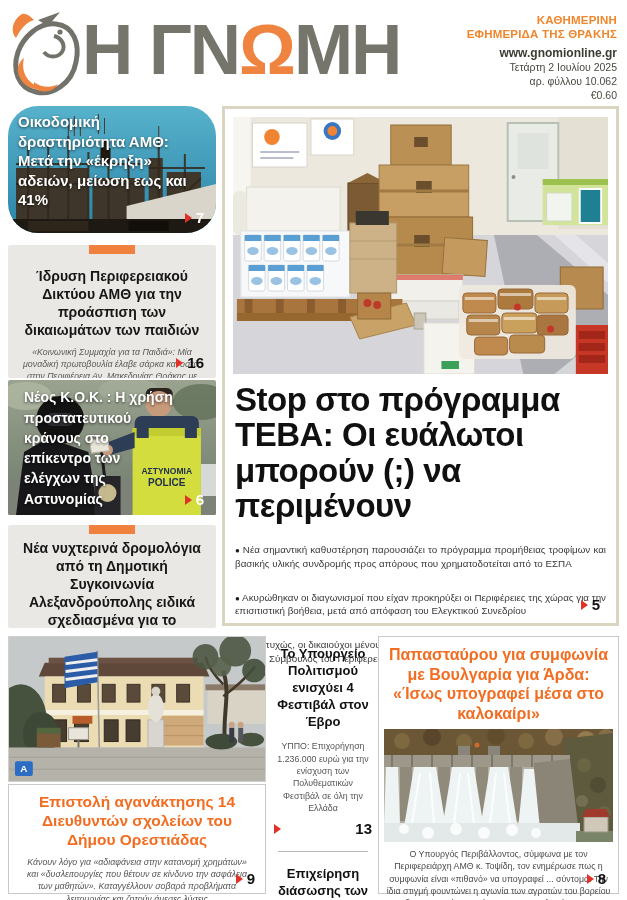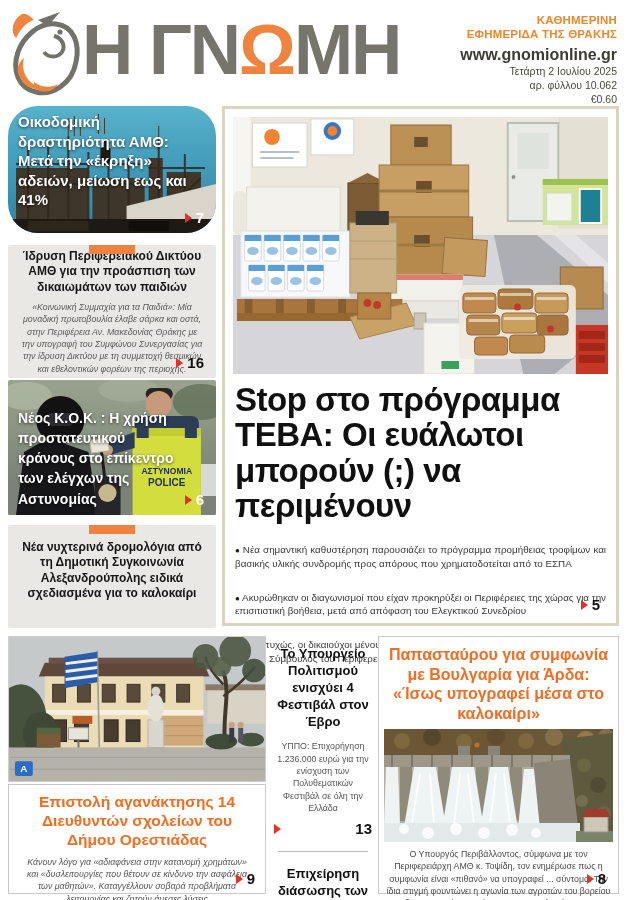--- a/index.html
+++ b/index.html
@@ -5,32 +5,32 @@
   html,body{margin:0;padding:0;background:#ffffff;}
   .page{position:relative;width:627px;height:900px;background:#ffffff;overflow:hidden;
         font-family:"Liberation Sans","DejaVu Sans",sans-serif;}
 
   
   .masthead-title{position:absolute;left:82px;top:2px;font-size:71px;font-weight:bold;
      color:#76756b;letter-spacing:-2px;line-height:96px;white-space:nowrap;}
   .masthead-title .omega{color:#ef8440;}
   .masthead-info{position:absolute;right:10px;top:14px;text-align:right;}
   .masthead-info .tagline{color:#f0862c;font-weight:bold;font-size:11.5px;line-height:1.2;letter-spacing:.2px;}
-  .masthead-info .website{color:#3c3b33;font-weight:bold;font-size:16px;margin-top:4px;}
+  .masthead-info .website{color:#3c3b33;font-weight:bold;font-size:12px;margin-top:4px;}
   .masthead-info .meta{color:#4a4a42;font-size:10.5px;line-height:1.35;}
 
   
   .card{position:absolute;left:8px;width:208px;border-radius:2px;overflow:hidden;}
   .photo-svg{position:absolute;inset:0;width:100%;height:100%;display:block;}
   .overlay-title{position:absolute;margin:0;color:#fff;font-weight:bold;
      text-shadow:0 1px 3px rgba(0,0,0,.65);}
   .gray-card{background:#e9e8e4;text-align:center;}
   .gray-card .tab{position:absolute;top:0;left:50%;transform:translateX(-50%);
      width:46px;height:9px;background:#f0813f;}
-  .gray-card h2{margin:4px 8px 6px;font-size:12px;line-height:1.28;color:#161616;}
+  .gray-card h2{margin:23px 8px 6px;font-size:14px;line-height:1.28;color:#161616;}
   .gray-card .summary{margin:2px 12px;font-size:8.8px;font-style:italic;
      color:#5a5a5a;line-height:1.4;}
   .page-ref{display:flex;align-items:center;font-weight:bold;font-size:15px;color:#111;}
   .page-ref .arrow{width:0;height:0;border-style:solid;border-width:5px 0 5px 7px;
      border-color:transparent transparent transparent #e23128;margin-right:4px;}
   .page-ref.light{color:#fff;}
   .page-ref.abs-br{position:absolute;right:12px;bottom:7px;}
   .page-ref.center{justify-content:space-between;margin-top:6px;}
 
   
@@ -164,21 +164,21 @@
       <rect x="124" y="48" width="68" height="87" fill="#d3dd3d"></rect>
       <rect x="124" y="48" width="68" height="8" fill="#c3cd32"></rect>
       <rect x="128" y="48" width="12" height="10" fill="#2d3d56"></rect>
       <rect x="176" y="48" width="12" height="10" fill="#2d3d56"></rect>
       <polygon points="126,52 100,62 98,76 126,68" fill="#2d3d56"></polygon>
       <circle cx="99" cy="70" r="5.5" fill="#c69a7b"></circle>
       <rect x="82" y="59" width="18" height="13" fill="#e9e6da" stroke="#b9b2a0" transform="rotate(-8 91 65)"></rect>
       <text x="158" y="94" font-size="8.5" font-weight="bold" fill="#203050" text-anchor="middle" font-family="Liberation Sans, sans-serif">ΑΣΤΥΝΟΜΙΑ</text>
       <text x="158" y="106" font-size="10" font-weight="bold" fill="#203050" text-anchor="middle" font-family="Liberation Sans, sans-serif">POLICE</text>
     </svg>
-    <h2 class="overlay-title" style="bottom:6px;left:10px;right:40px;font-size:14px;line-height:1.45;">Νέος Κ.Ο.Κ. : Η χρήση προστατευτικού κράνους στο επίκεντρο των ελέγχων της Αστυνομίας</h2>
+    <h2 class="overlay-title" style="bottom:6px;left:16px;right:40px;font-size:14px;line-height:1.45;">Νέος Κ.Ο.Κ. : Η χρήση προστατευτικού κράνους στο επίκεντρο των ελέγχων της Αστυνομίας</h2>
     <div class="page-ref light abs-br">
       <span class="arrow"></span>
       <span>6</span>
     </div>
   </article>
 
   <article class="card gray-card" style="top:525px;height:103px;">
     <div class="tab"></div>
     <h2 style="margin-top:15px;">Νέα νυχτερινά δρομολόγια από τη Δημοτική Συγκοινωνία Αλεξανδρούπολης ειδικά σχεδιασμένα για το καλοκαίρι</h2>
 

